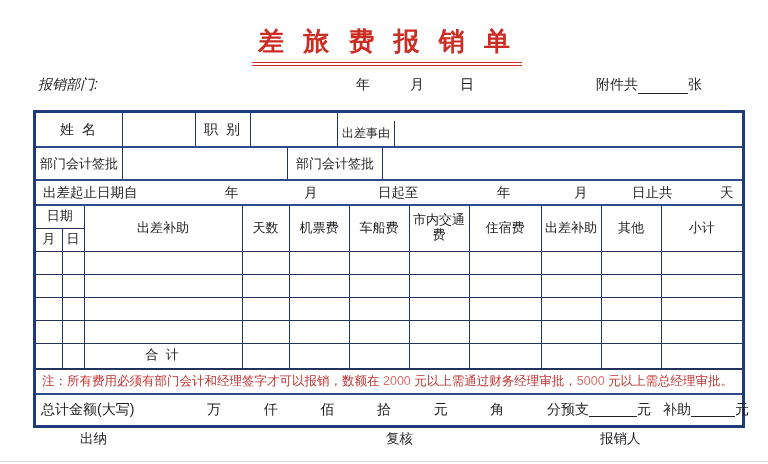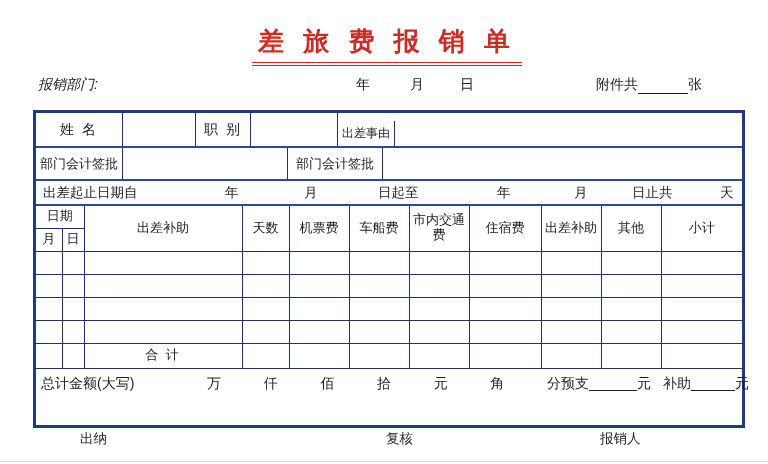--- a/index.html
+++ b/index.html
@@ -246,20 +246,23 @@
       <td></td>
       <td></td>
       <td></td>
       <td></td>
       <td></td>
       <td></td>
     </tr>
   </tbody>
     </table>
 
+  <div class="note-row">
+    <span>注：所有费用必须有部门会计和经理签字才可以报销，数额在 </span><span class="num">2000</span><span> 元以上需通过财务经理审批，</span><span class="num">5000</span><span> 元以上需总经理审批。</span>
+  </div>
 
   <div class="sum-row">
     <span class="sum-label">总计金额(大写)</span>
     <span class="sum-units">
       <span>万</span>
       <span>仟</span>
       <span>佰</span>
       <span>拾</span>
       <span>元</span>
       <span>角</span>

